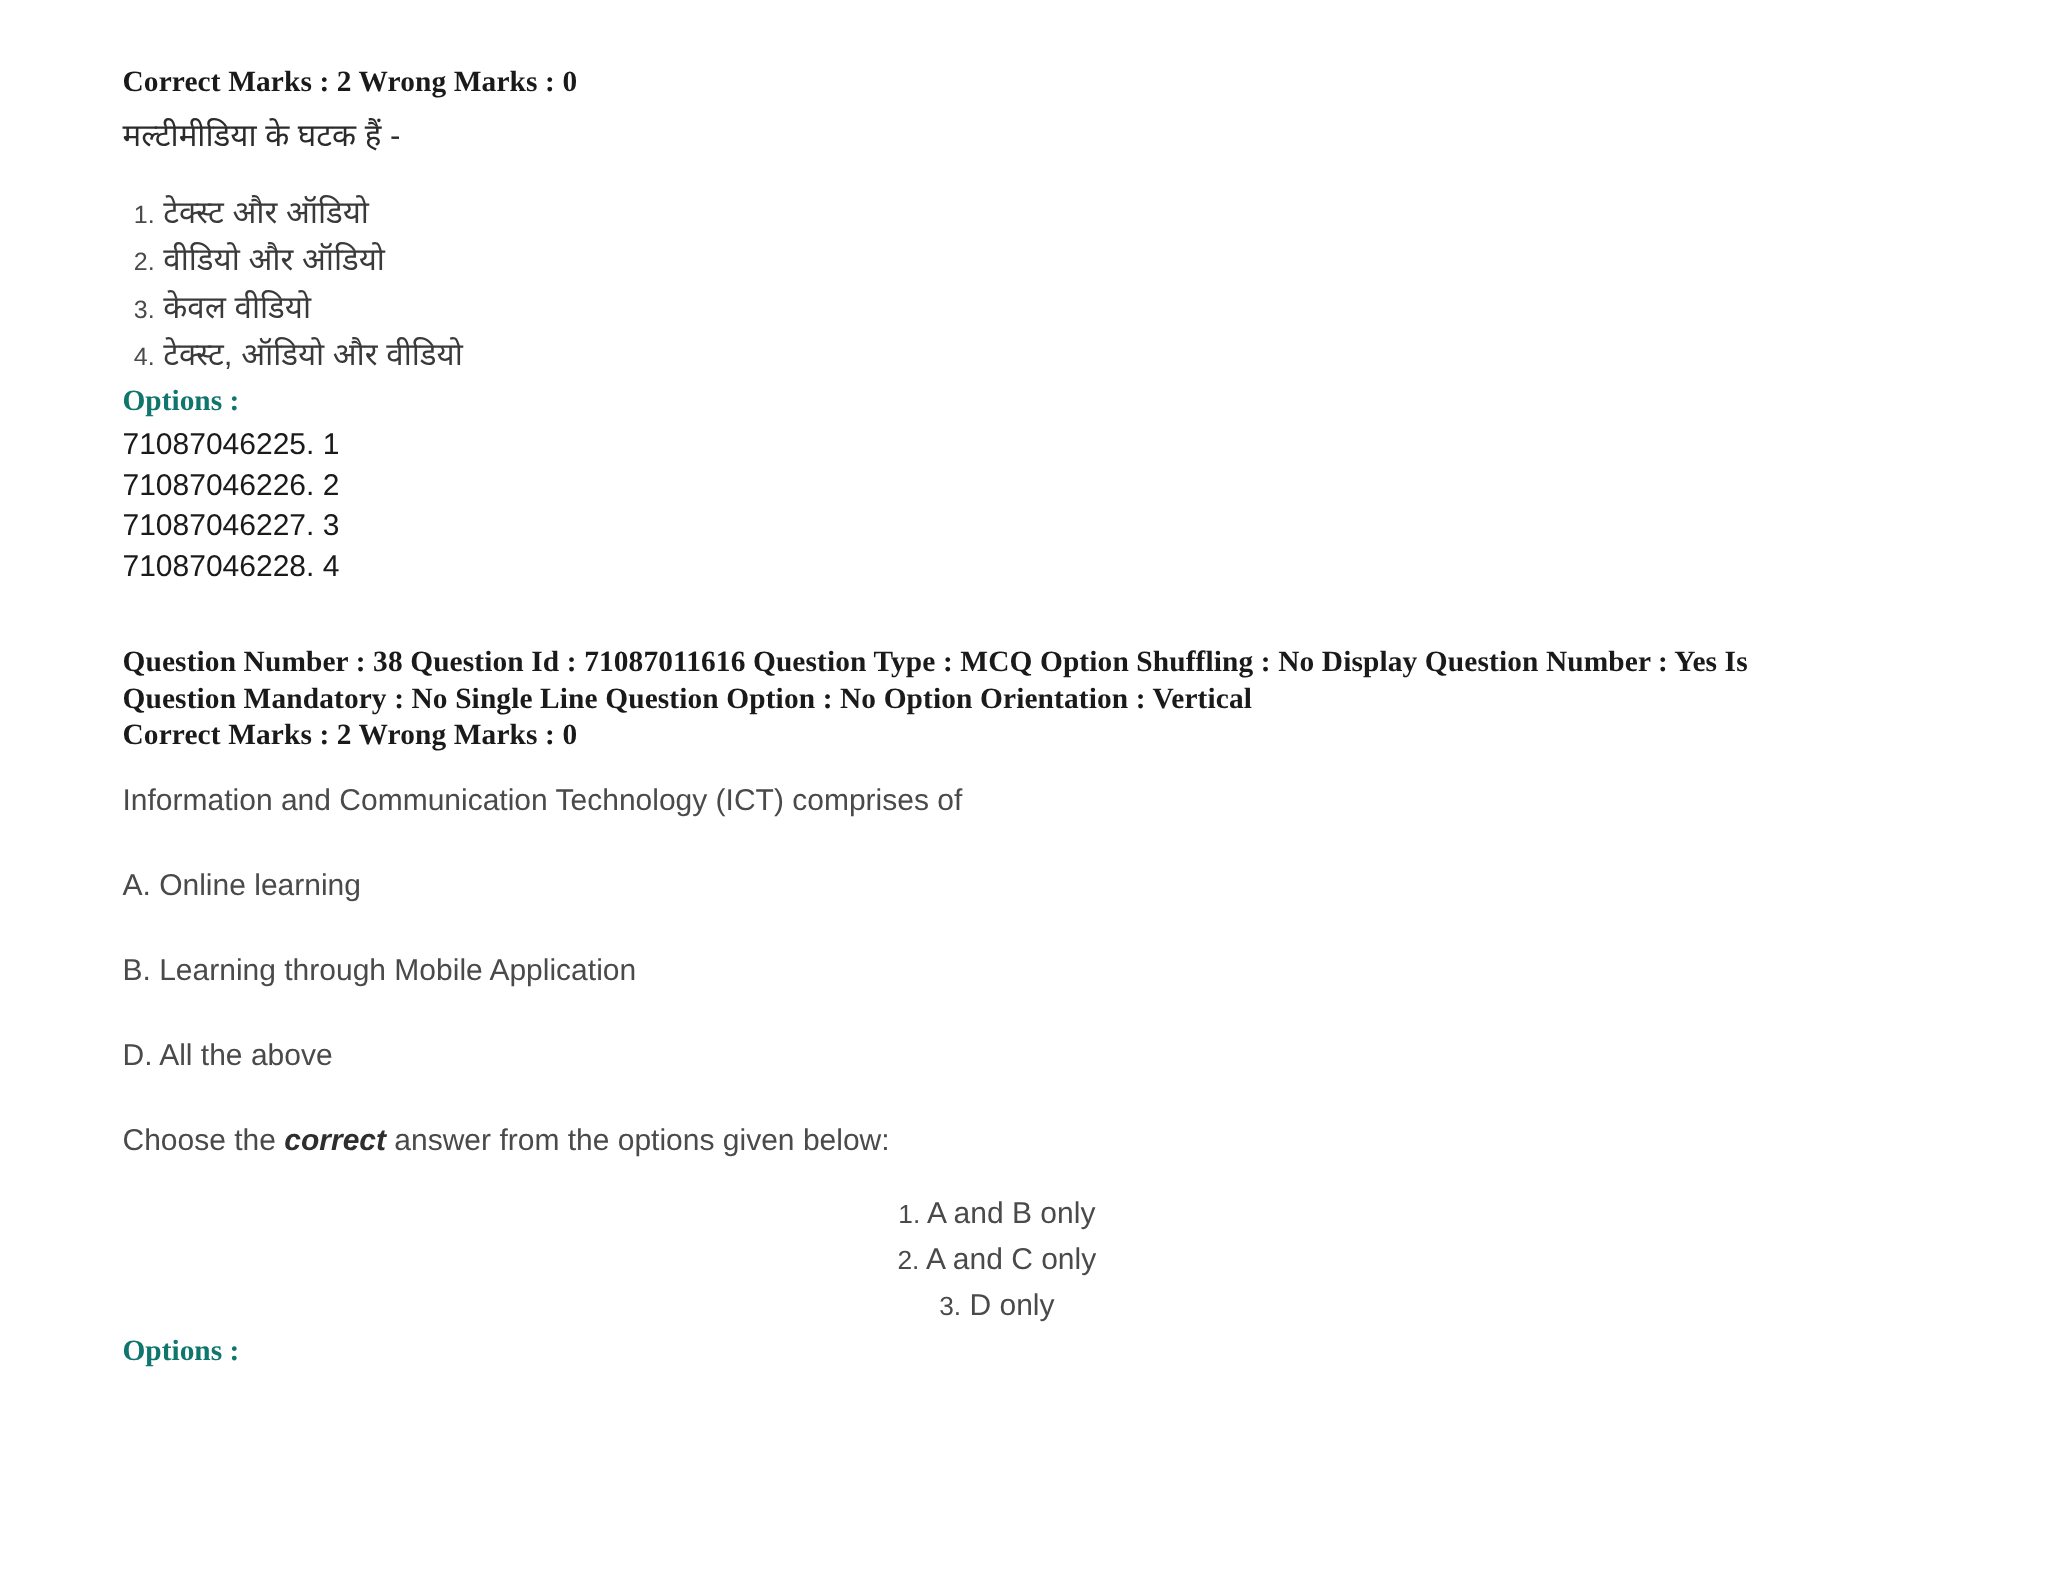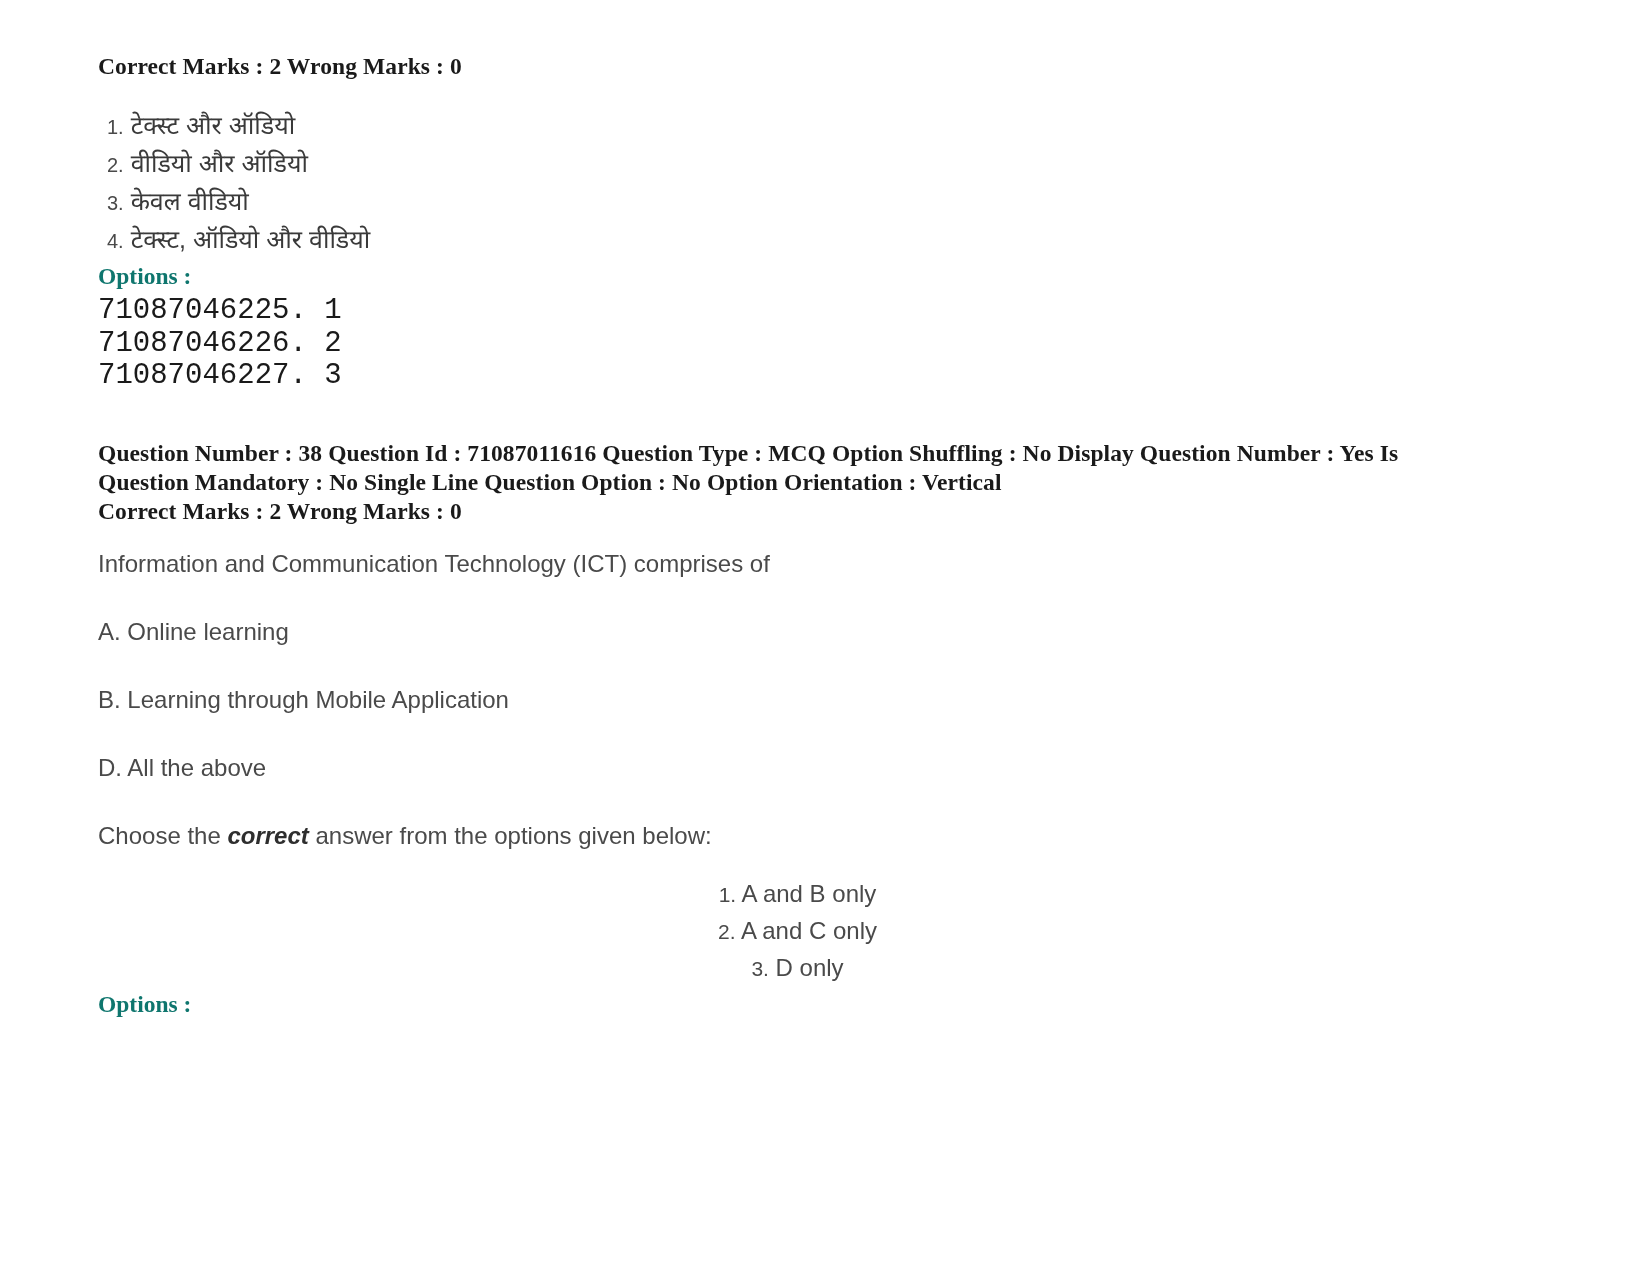--- a/index.html
+++ b/index.html
@@ -76,23 +76,23 @@
     line-height: 30px;
     color: #0f766e;
     margin-top: 2px;
   }
 
   
   .option-ids {
     margin-top: 4px;
   }
   .option-id-row {
-    font-family: Liberation Mono, monospace;
+    font-family: Liberation Sans, sans-serif;
     font-weight: normal;
-    font-size: 29px;
+    font-size: 24px;
     line-height: 32.5px;
     color: #1a1a1a;
   }
 
   
   .q-gap {
     height: 46px;
   }
 
   
@@ -136,20 +136,21 @@
 </style>
 </head>
 <body>
 
 <div class="page">
 
   <div>
 
     <div class="meta meta-block">Correct Marks : 2 Wrong Marks : 0</div>
 
+    <div class="hindi-stem">मल्टीमीडिया के घटक हैं -</div>
 
     <ul class="choice-list hindi">
       <li>
         <span class="choice-num">1.</span>
         <span>टेक्स्ट और ऑडियो</span>
       </li>
       <li>
         <span class="choice-num">2.</span>
         <span>वीडियो और ऑडियो</span>
       </li>
@@ -162,20 +163,21 @@
         <span>टेक्स्ट, ऑडियो और वीडियो</span>
       </li>
     </ul>
 
     <div class="options-label">Options :</div>
 
     <div class="option-ids">
       <div class="option-id-row">71087046225. 1</div>
       <div class="option-id-row">71087046226. 2</div>
       <div class="option-id-row">71087046227. 3</div>
+      <div class="option-id-row">71087046228. 4</div>
     </div>
   </div>
 
   <div class="q-gap"></div>
 
   <div>
 
     <div class="meta">Question Number : 38 Question Id : 71087011616 Question Type : MCQ Option Shuffling : No Display Question Number : Yes Is</div>
 
     <div class="meta">Question Mandatory : No Single Line Question Option : No Option Orientation : Vertical</div>

